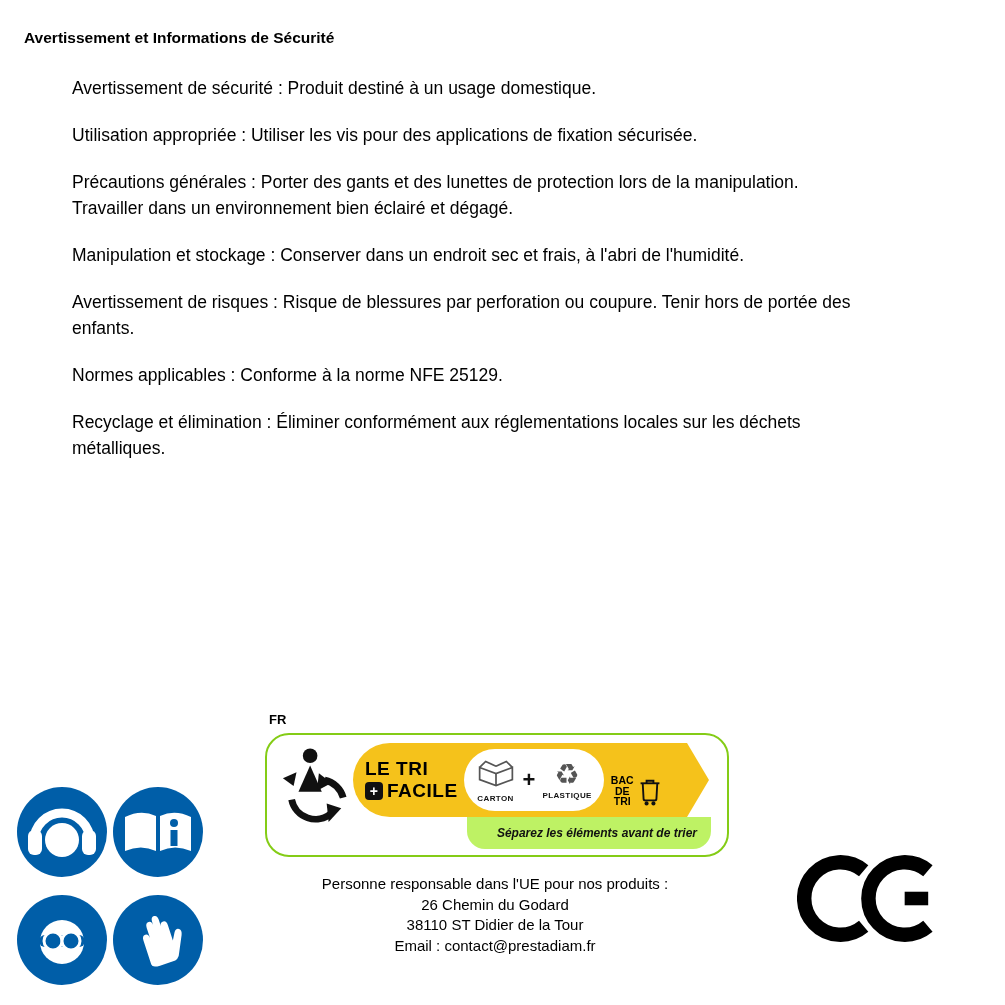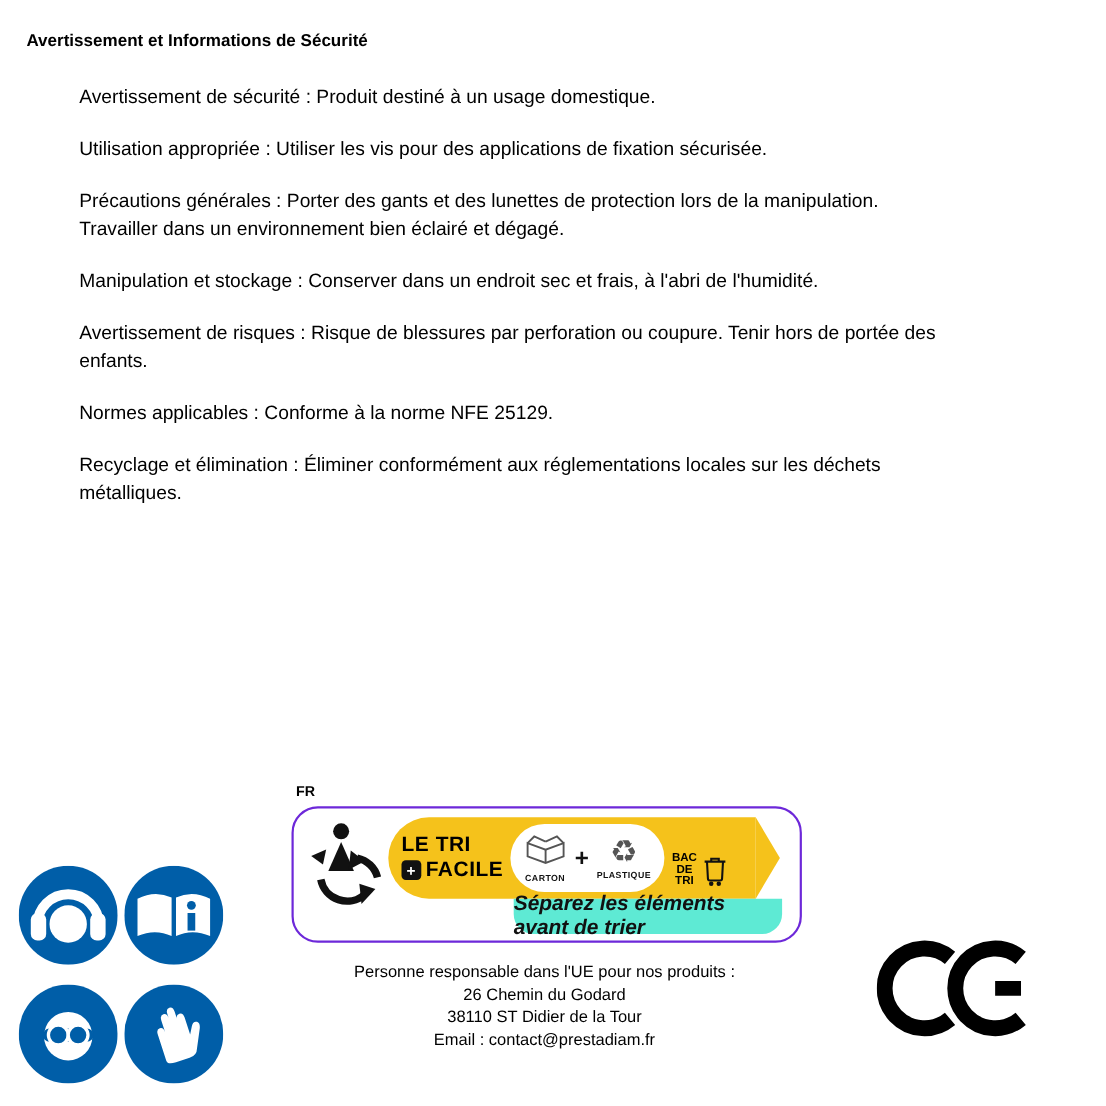--- a/index.html
+++ b/index.html
@@ -26,21 +26,21 @@
     position:absolute; left:17px; top:787px;
     display:grid; grid-template-columns:90px 90px; grid-auto-rows:90px;
     column-gap:6px; row-gap:18px;
   }
   .picto svg { width:90px; height:90px; display:block; }
 
   
   .fr-label { position:absolute; left:269px; top:712px; font-size:13px; font-weight:bold; }
   .tri-box {
     position:absolute; left:265px; top:733px; width:464px; height:124px;
-    border:2px solid #6d28d9; border-radius:24px; background:#fff; box-sizing:border-box;
+    border:2px solid #84cc16; border-radius:24px; background:#fff; box-sizing:border-box;
   }
   .triman { position:absolute; left:12px; top:12px; width:72px; height:92px; }
   .tri-pill {
     position:absolute; left:86px; top:8px; width:334px; height:74px;
     background:#F5C21B; border-radius:37px 0 0 37px;
     display:flex; align-items:center; padding-left:12px; box-sizing:border-box;
   }
   .tri-point {
     position:absolute; left:420px; top:8px; width:0; height:0;
     border-top:37px solid transparent; border-bottom:37px solid transparent;
@@ -60,24 +60,24 @@
   }
   .material { display:flex; flex-direction:column; align-items:center; gap:1px; }
   .material-label { font-size:8px; font-weight:bold; letter-spacing:0.4px; color:#111; }
   .mat-sep { font-size:22px; font-weight:800; color:#111; }
   .recycle-glyph { font-size:28px; line-height:30px; color:#555; font-family:"DejaVu Sans", sans-serif; }
   .bac { display:flex; align-items:center; gap:4px; margin-left:7px;margin-top:22px; }
   .bac-text { font-size:10.5px; font-weight:800; line-height:10.5px; text-align:center; }
   .bin-icon svg { width:24px; height:32px; display:block; }
   .tagline-strip {
     position:absolute; left:200px; top:82px; width:244px; height:32px;
-    background:#5eead4; border-radius:0 0 18px 18px;
+    background:#bef264; border-radius:0 0 18px 18px;
     display:flex; align-items:center; justify-content:flex-end;
     padding-right:14px; box-sizing:border-box;
-    font-style:italic; font-weight:bold; font-size:19px; color:#111;
+    font-style:italic; font-weight:bold; font-size:12px; color:#111;
   }
 
   
   .responsible {
     position:absolute; left:255px; top:874px; width:480px;
     text-align:center; font-weight:normal; font-size:15px; line-height:20.5px;
   }
 
   
   .ce { position:absolute; left:797px; top:852px; }

